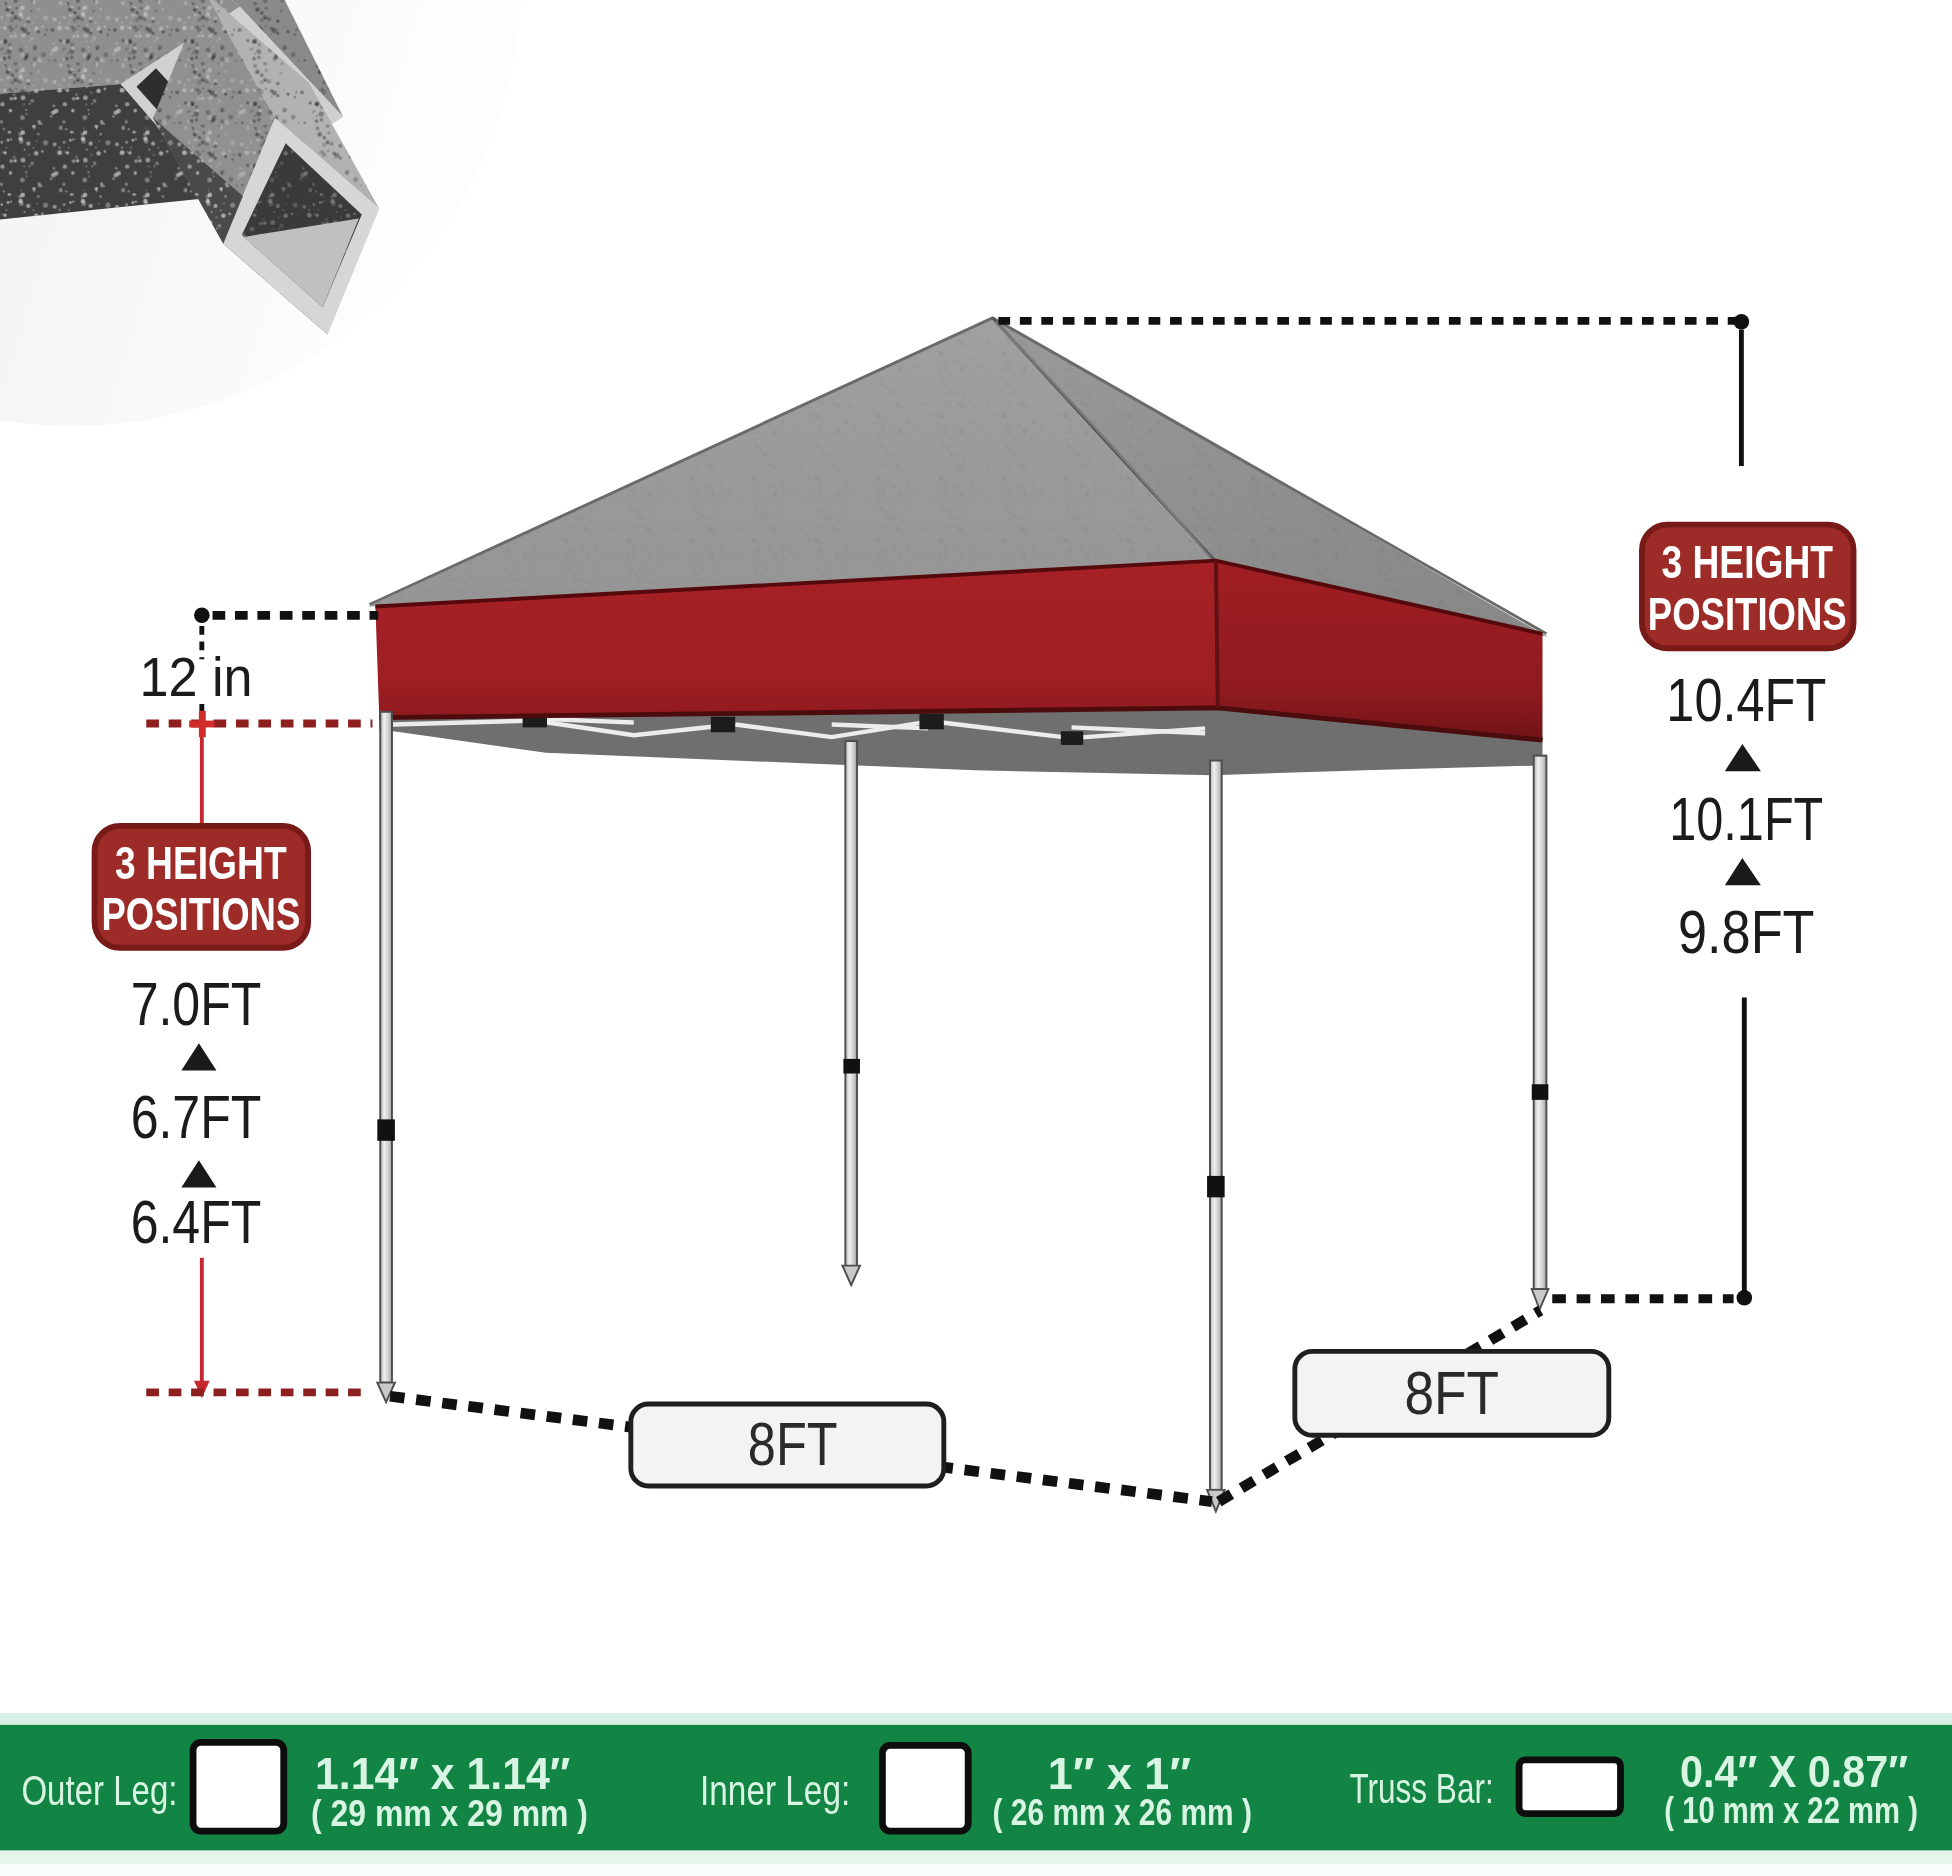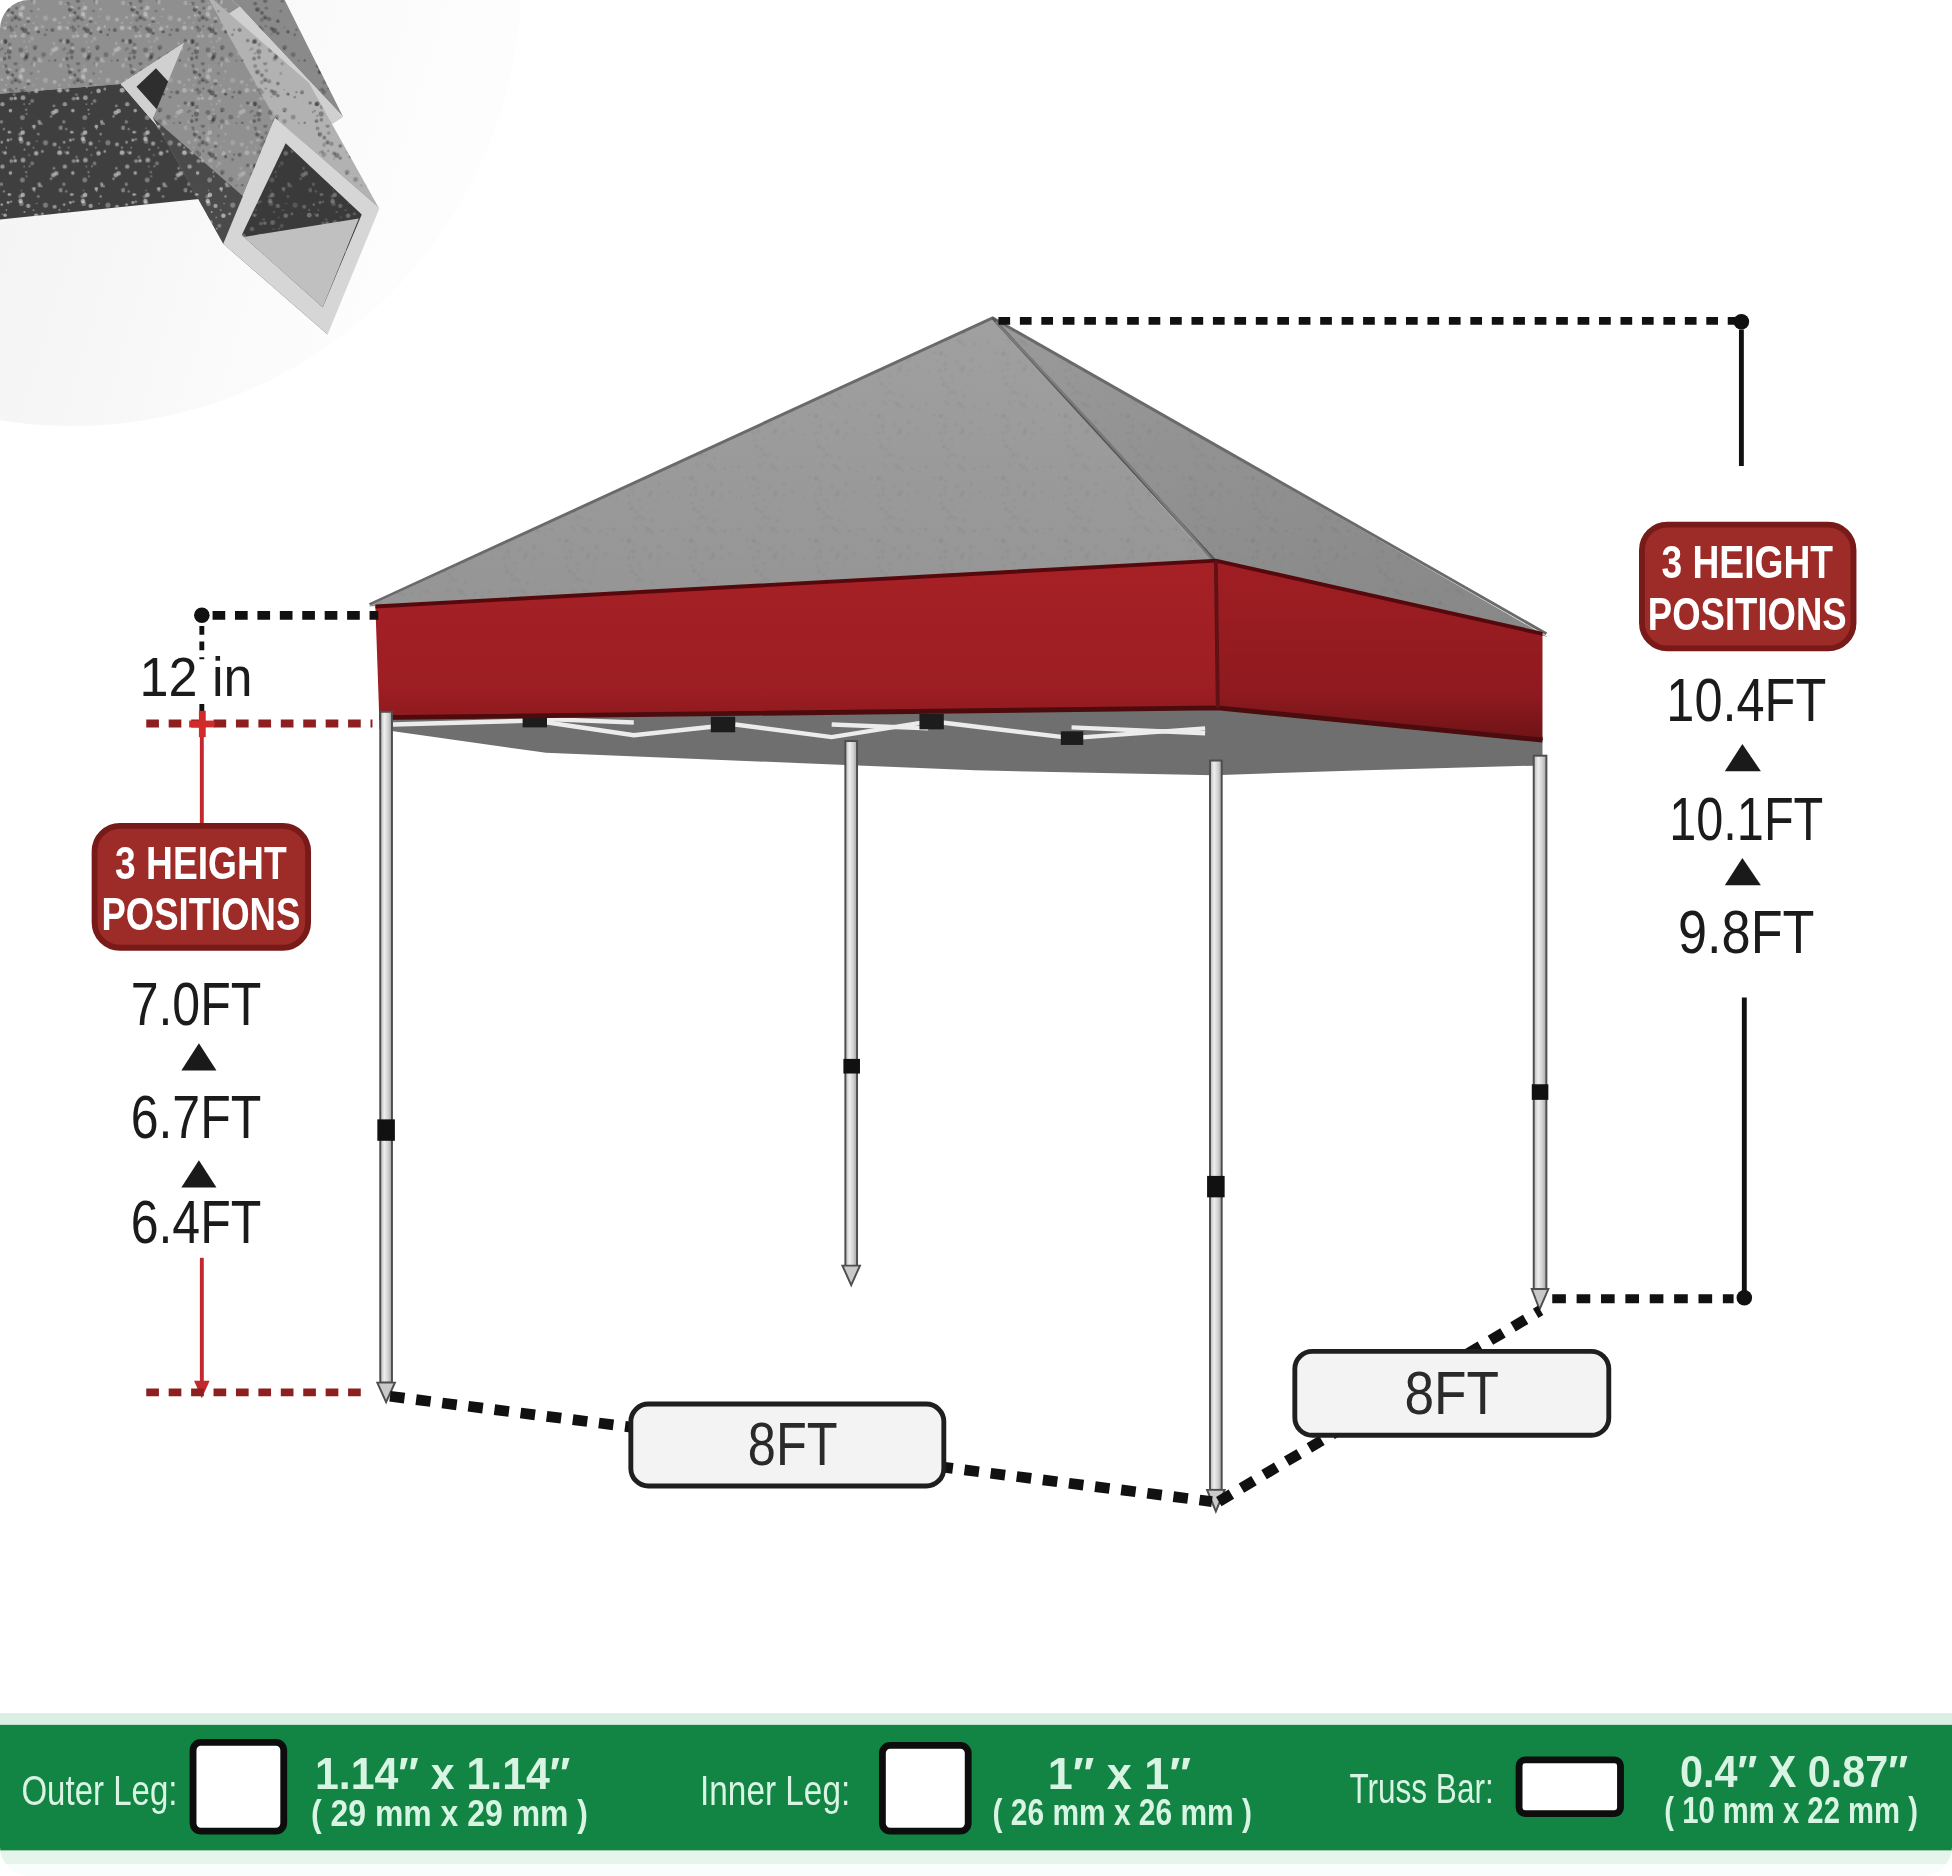--- a/index.html
+++ b/index.html
@@ -1,17 +1,17 @@
 <!DOCTYPE html>
 <html><head>
 <meta charset="utf-8">
 <style>
   html,body{margin:0;padding:0;background:#ffffff;}
   .page{position:relative;width:1952px;height:1876px;background:#ffffff;overflow:hidden;
-        font-family:"Liberation Sans", sans-serif;border-radius:29px;}
+        font-family:"Liberation Sans", sans-serif;}
   svg{position:absolute;left:0;top:0;}
 </style>
 </head>
 <body>
 <div class="page">
 <svg width="1952" height="1876" viewBox="0 0 2002 1924" xmlns="http://www.w3.org/2000/svg" font-family="Liberation Sans, sans-serif">
   <defs>
     <linearGradient id="legGrad" x1="0" y1="0" x2="1" y2="0">
       <stop offset="0" stop-color="#b5b5b5"></stop>
       <stop offset="0.35" stop-color="#efefef"></stop>

